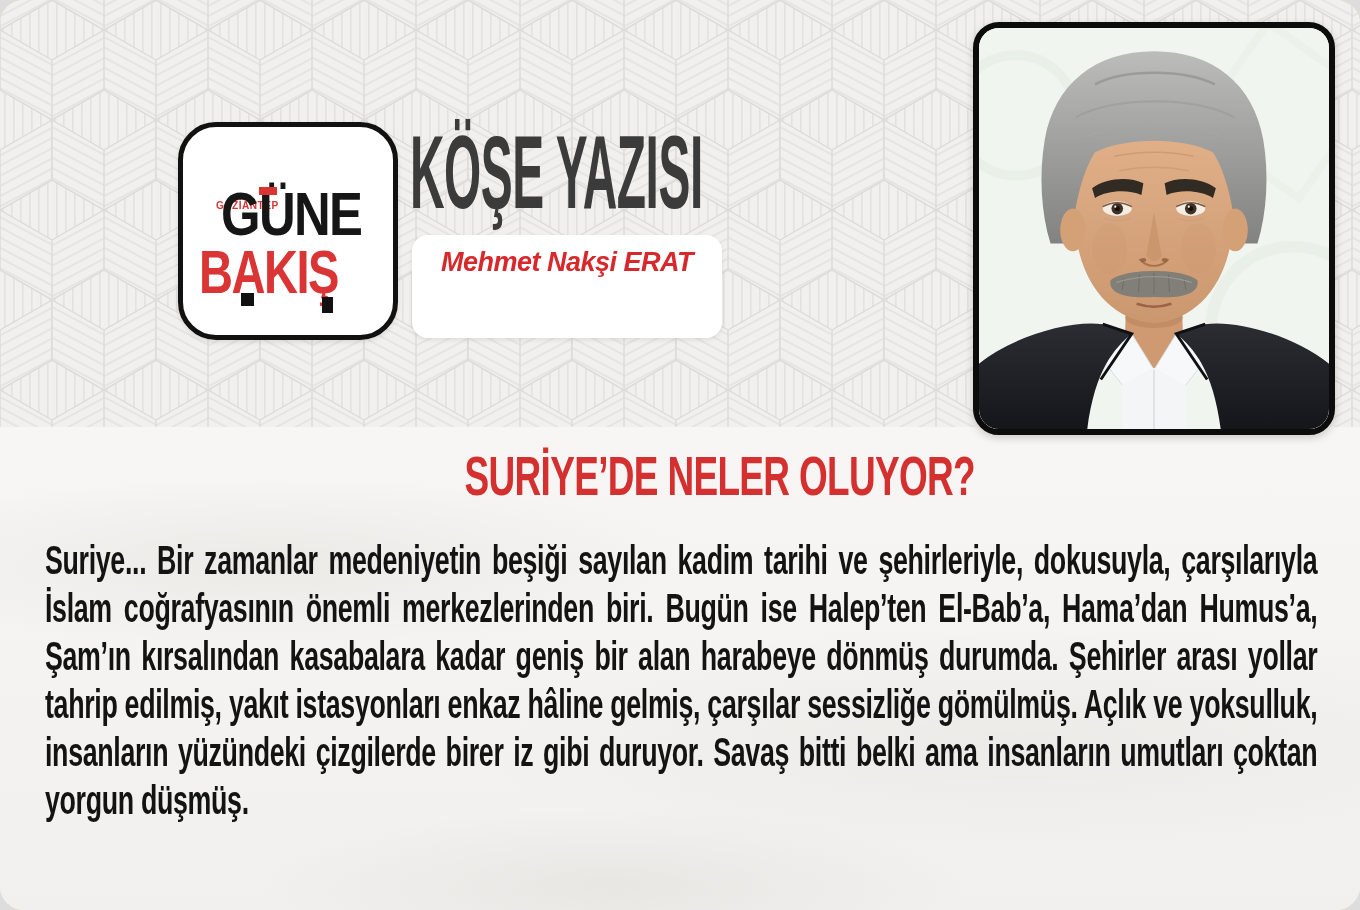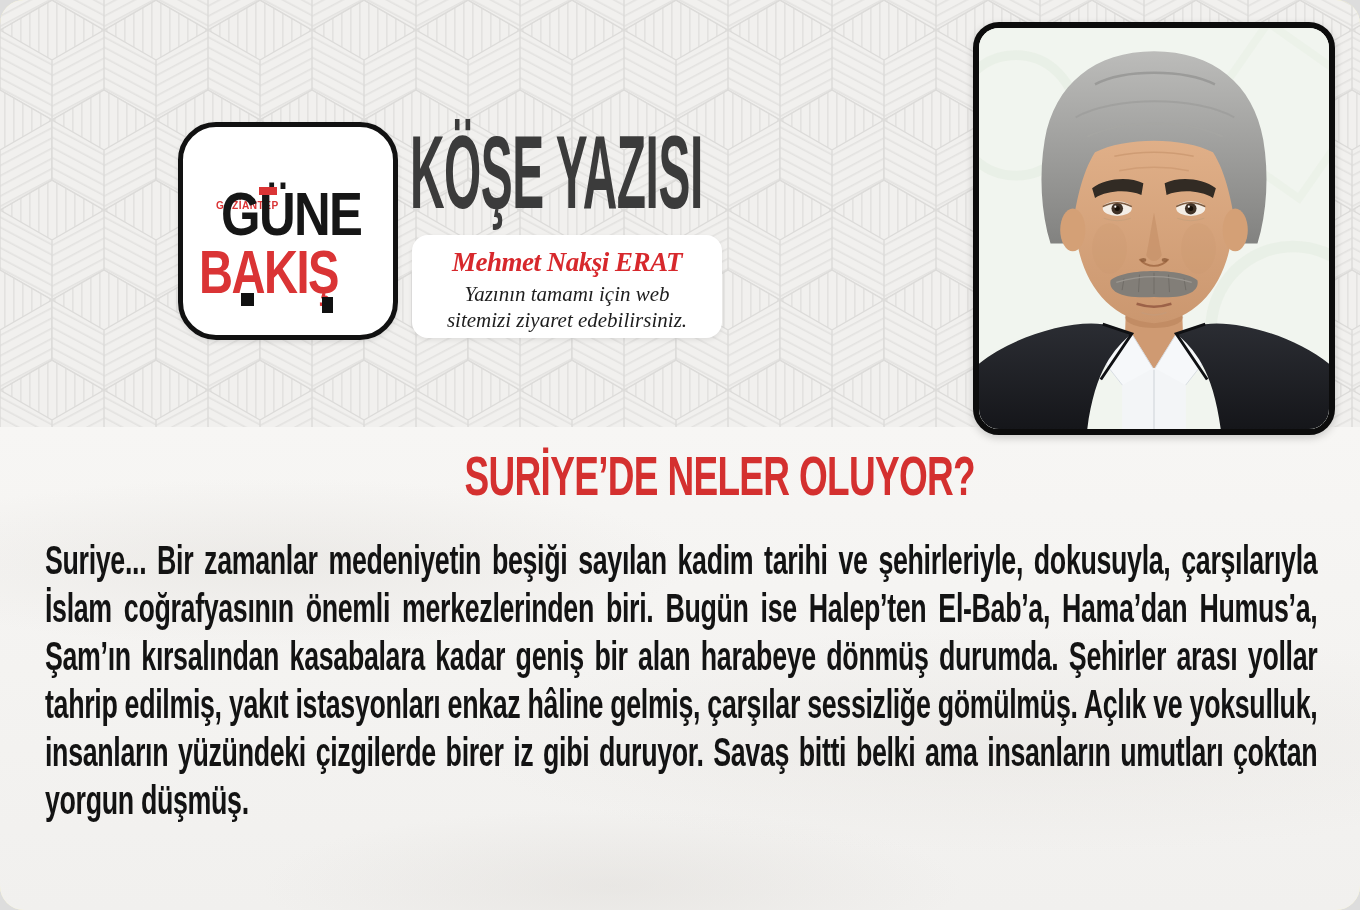--- a/index.html
+++ b/index.html
@@ -45,21 +45,20 @@
   .section-title{
     left:410px;top:120px;margin:0;font-size:104px;line-height:104px;font-weight:700;
     color:#3b3b3b;letter-spacing:-1px;transform:scaleX(0.46);transform-origin:left top;white-space:nowrap;
   }
 
   
   .author-card{
     left:412px;top:235px;width:310px;height:103px;background:#ffffff;border-radius:16px;
     box-sizing:border-box;padding-top:11px;text-align:center;
     box-shadow:0 2px 5px rgba(0,0,0,0.08);
-    font-family:Liberation Serif, serif;
   }
   .author-name{
     font-size:27px;line-height:32px;font-weight:700;font-style:italic;color:#d7282c;letter-spacing:-0.5px;
   }
   .author-note{
     margin-top:3px;font-size:21px;line-height:26px;font-style:italic;color:#1d1d1d;
   }
 
   
   .photo-frame{
@@ -137,24 +136,20 @@
     <span class="logo-w2">BAKIŞ</span>
     <span class="logo-accent acc-red"></span>
     <span class="logo-accent acc-sq1"></span>
     <span class="logo-accent acc-sq2"></span>
   </div>
 
   <h1 class="layer section-title">KÖŞE YAZISI</h1>
 
   <div class="layer author-card">
     <div class="author-name">Mehmet Nakşi ERAT</div>
-    <div class="author-note">
-      <span>Yazının tamamı için web</span><br>
-      <span>sitemizi ziyaret edebilirsiniz.</span>
-    </div>
   </div>
 
   <div class="layer photo-frame">
     <svg viewBox="0 0 362 413" preserveAspectRatio="none" aria-hidden="true">
       <defs>
         <linearGradient id="skinG" x1="0" y1="0" x2="0" y2="1">
           <stop offset="0" stop-color="#e3b38c"></stop>
             <stop offset="1" stop-color="#cb976f"></stop>
         </linearGradient>
         <linearGradient id="hairG" x1="0" y1="0" x2="0" y2="1">

